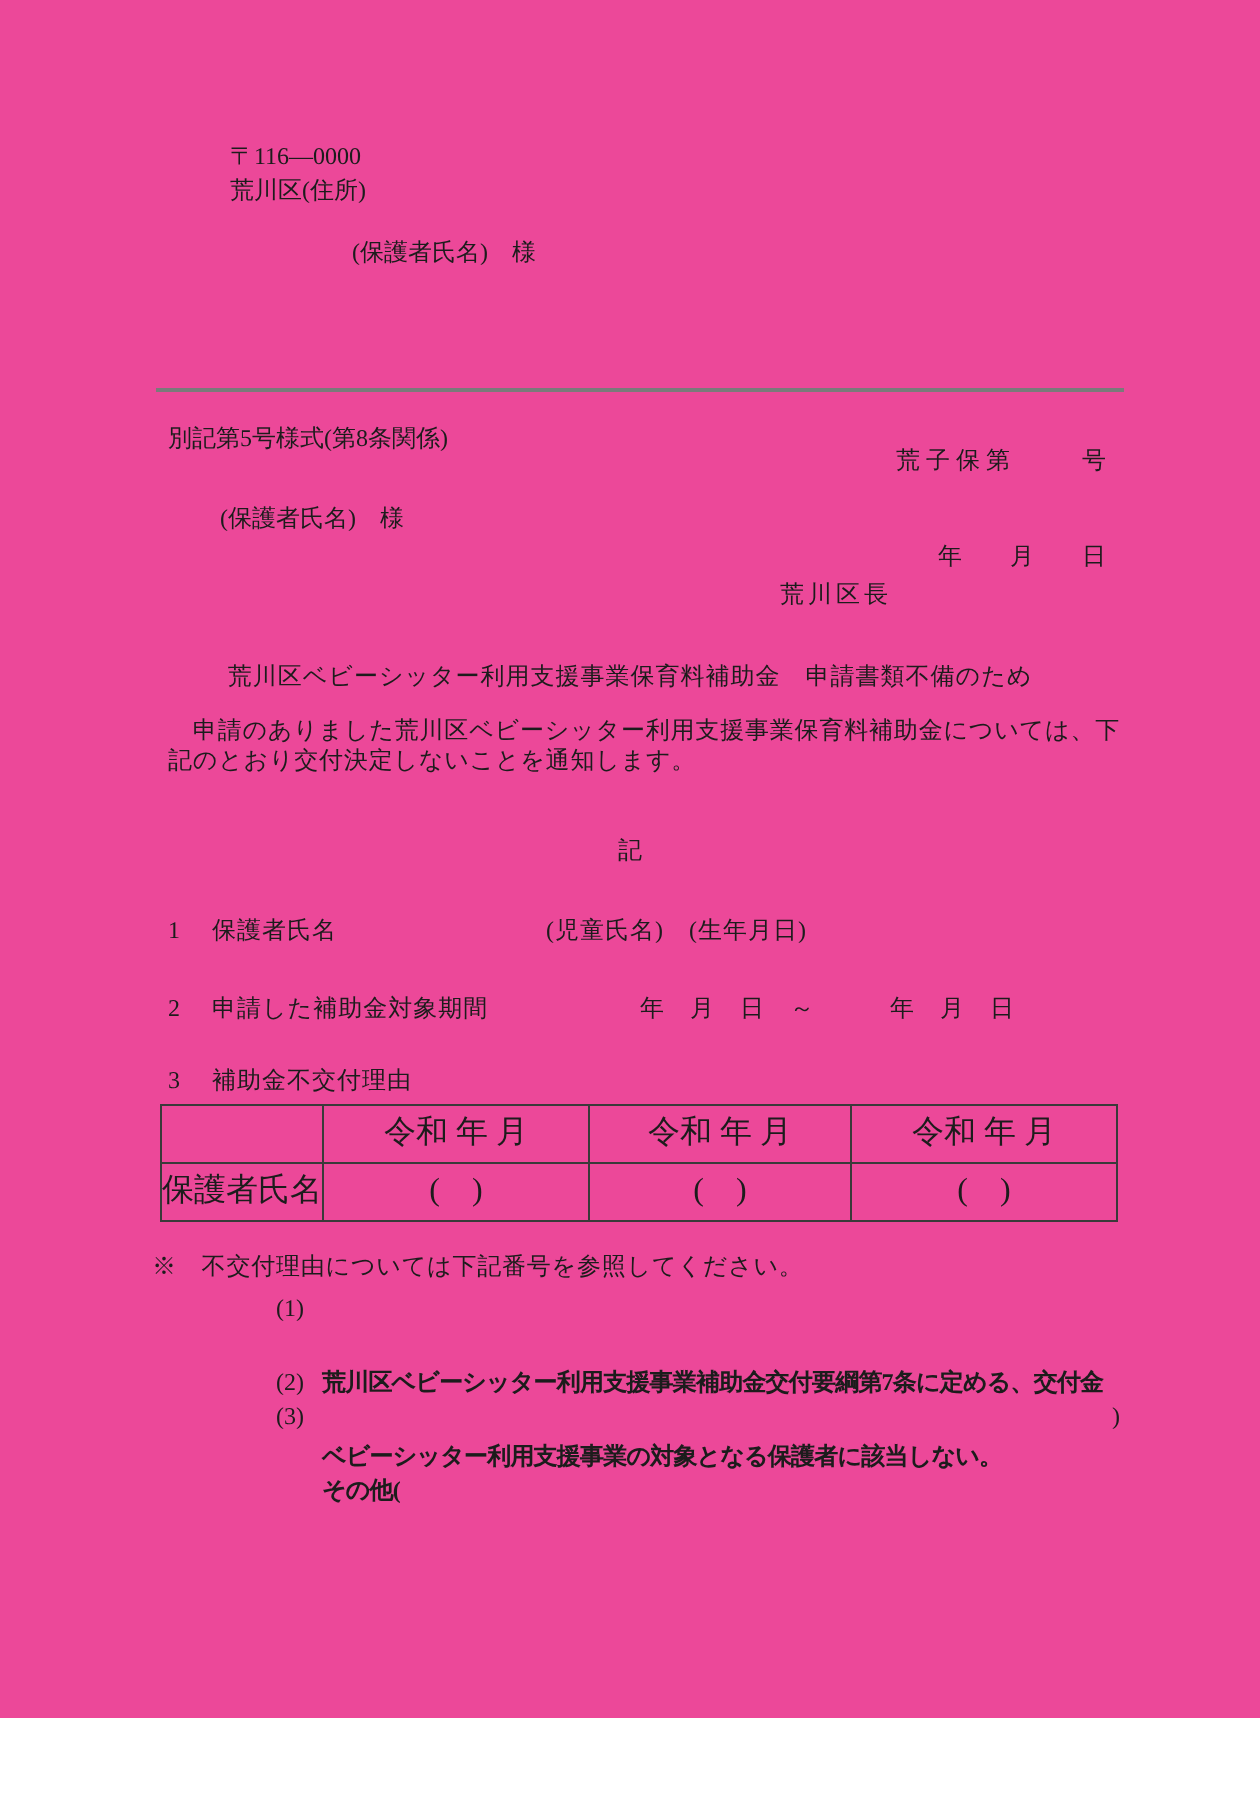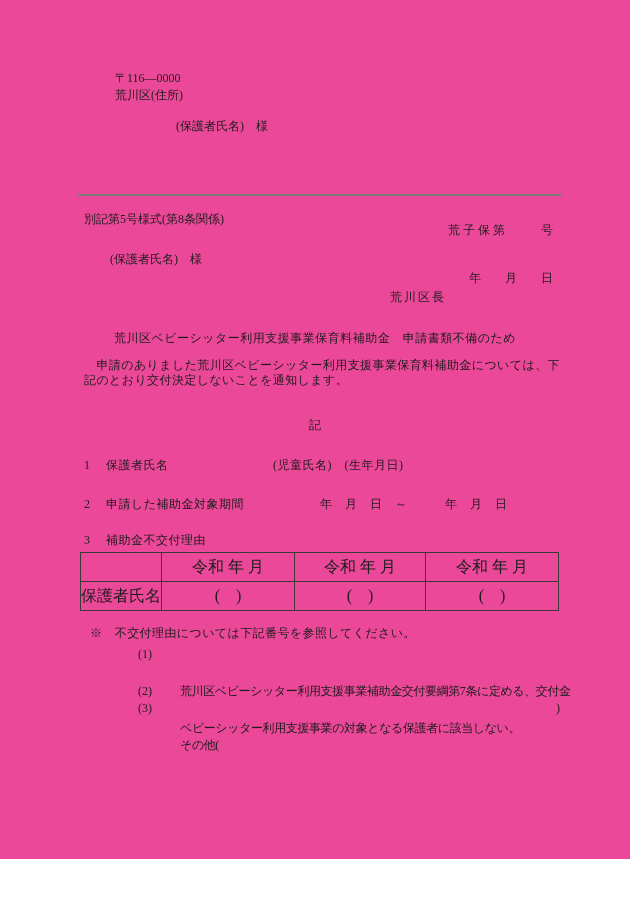--- a/index.html
+++ b/index.html
@@ -85,23 +85,23 @@
     height: 28px;
     text-align: center;
     vertical-align: middle;
     white-space: pre;
     padding: 0;
   }
   td.col-label { width: 78px; }
   td.col-a { width: 132px; }
   td.col-b { width: 130px; }
   td.col-c { width: 132px; }
-  .note { position: absolute; left: 90px; top: 625px; white-space: pre; letter-spacing: 0.4px; }
+  .note { position: absolute; left: 76px; top: 625px; white-space: pre; letter-spacing: 0.4px; }
   .reason-num  { position: absolute; left: 138px; white-space: pre; }
-  .reason-text { position: absolute; left: 180px; white-space: pre; line-height: 18px; letter-spacing: -0.4px; }
+  .reason-text { position: absolute; left: 161px; white-space: pre; line-height: 18px; letter-spacing: -0.4px; font-weight: bold; }
   .r1 { top: 646px; }
   .r2 { top: 683px; }
   .r3 { top: 700px; }
   .close-paren { position: absolute; left: 556px; top: 700px; white-space: pre; }
 </style>
 </head>
 <body>
 
 <div class="sheet">
 

